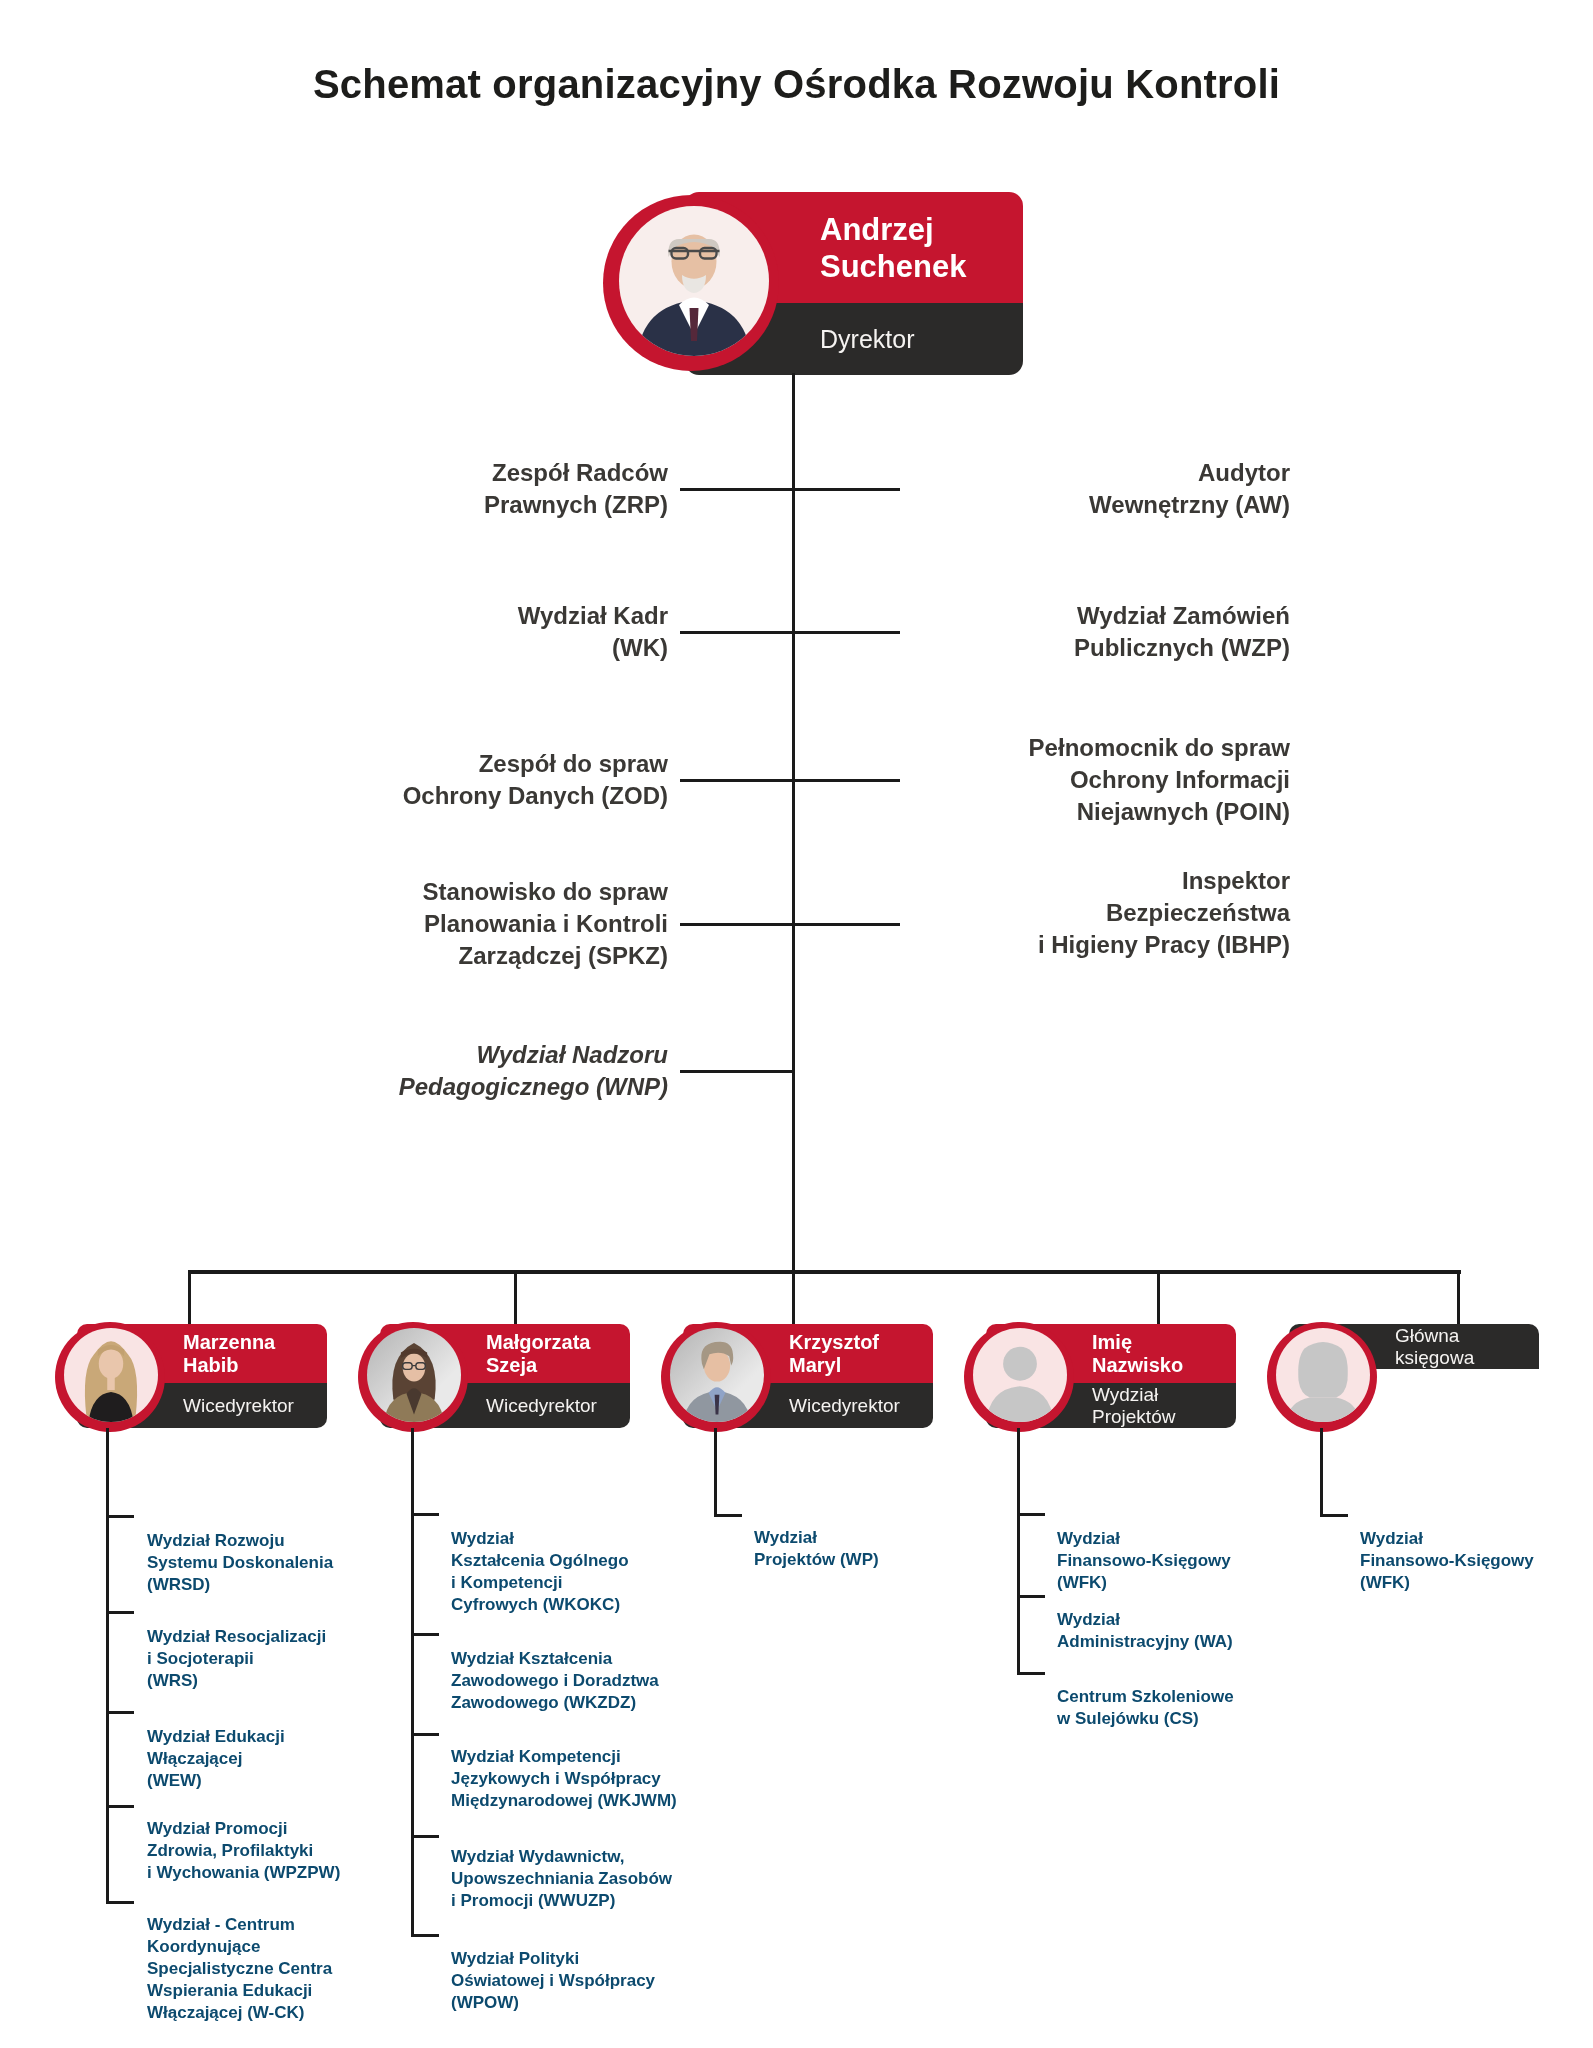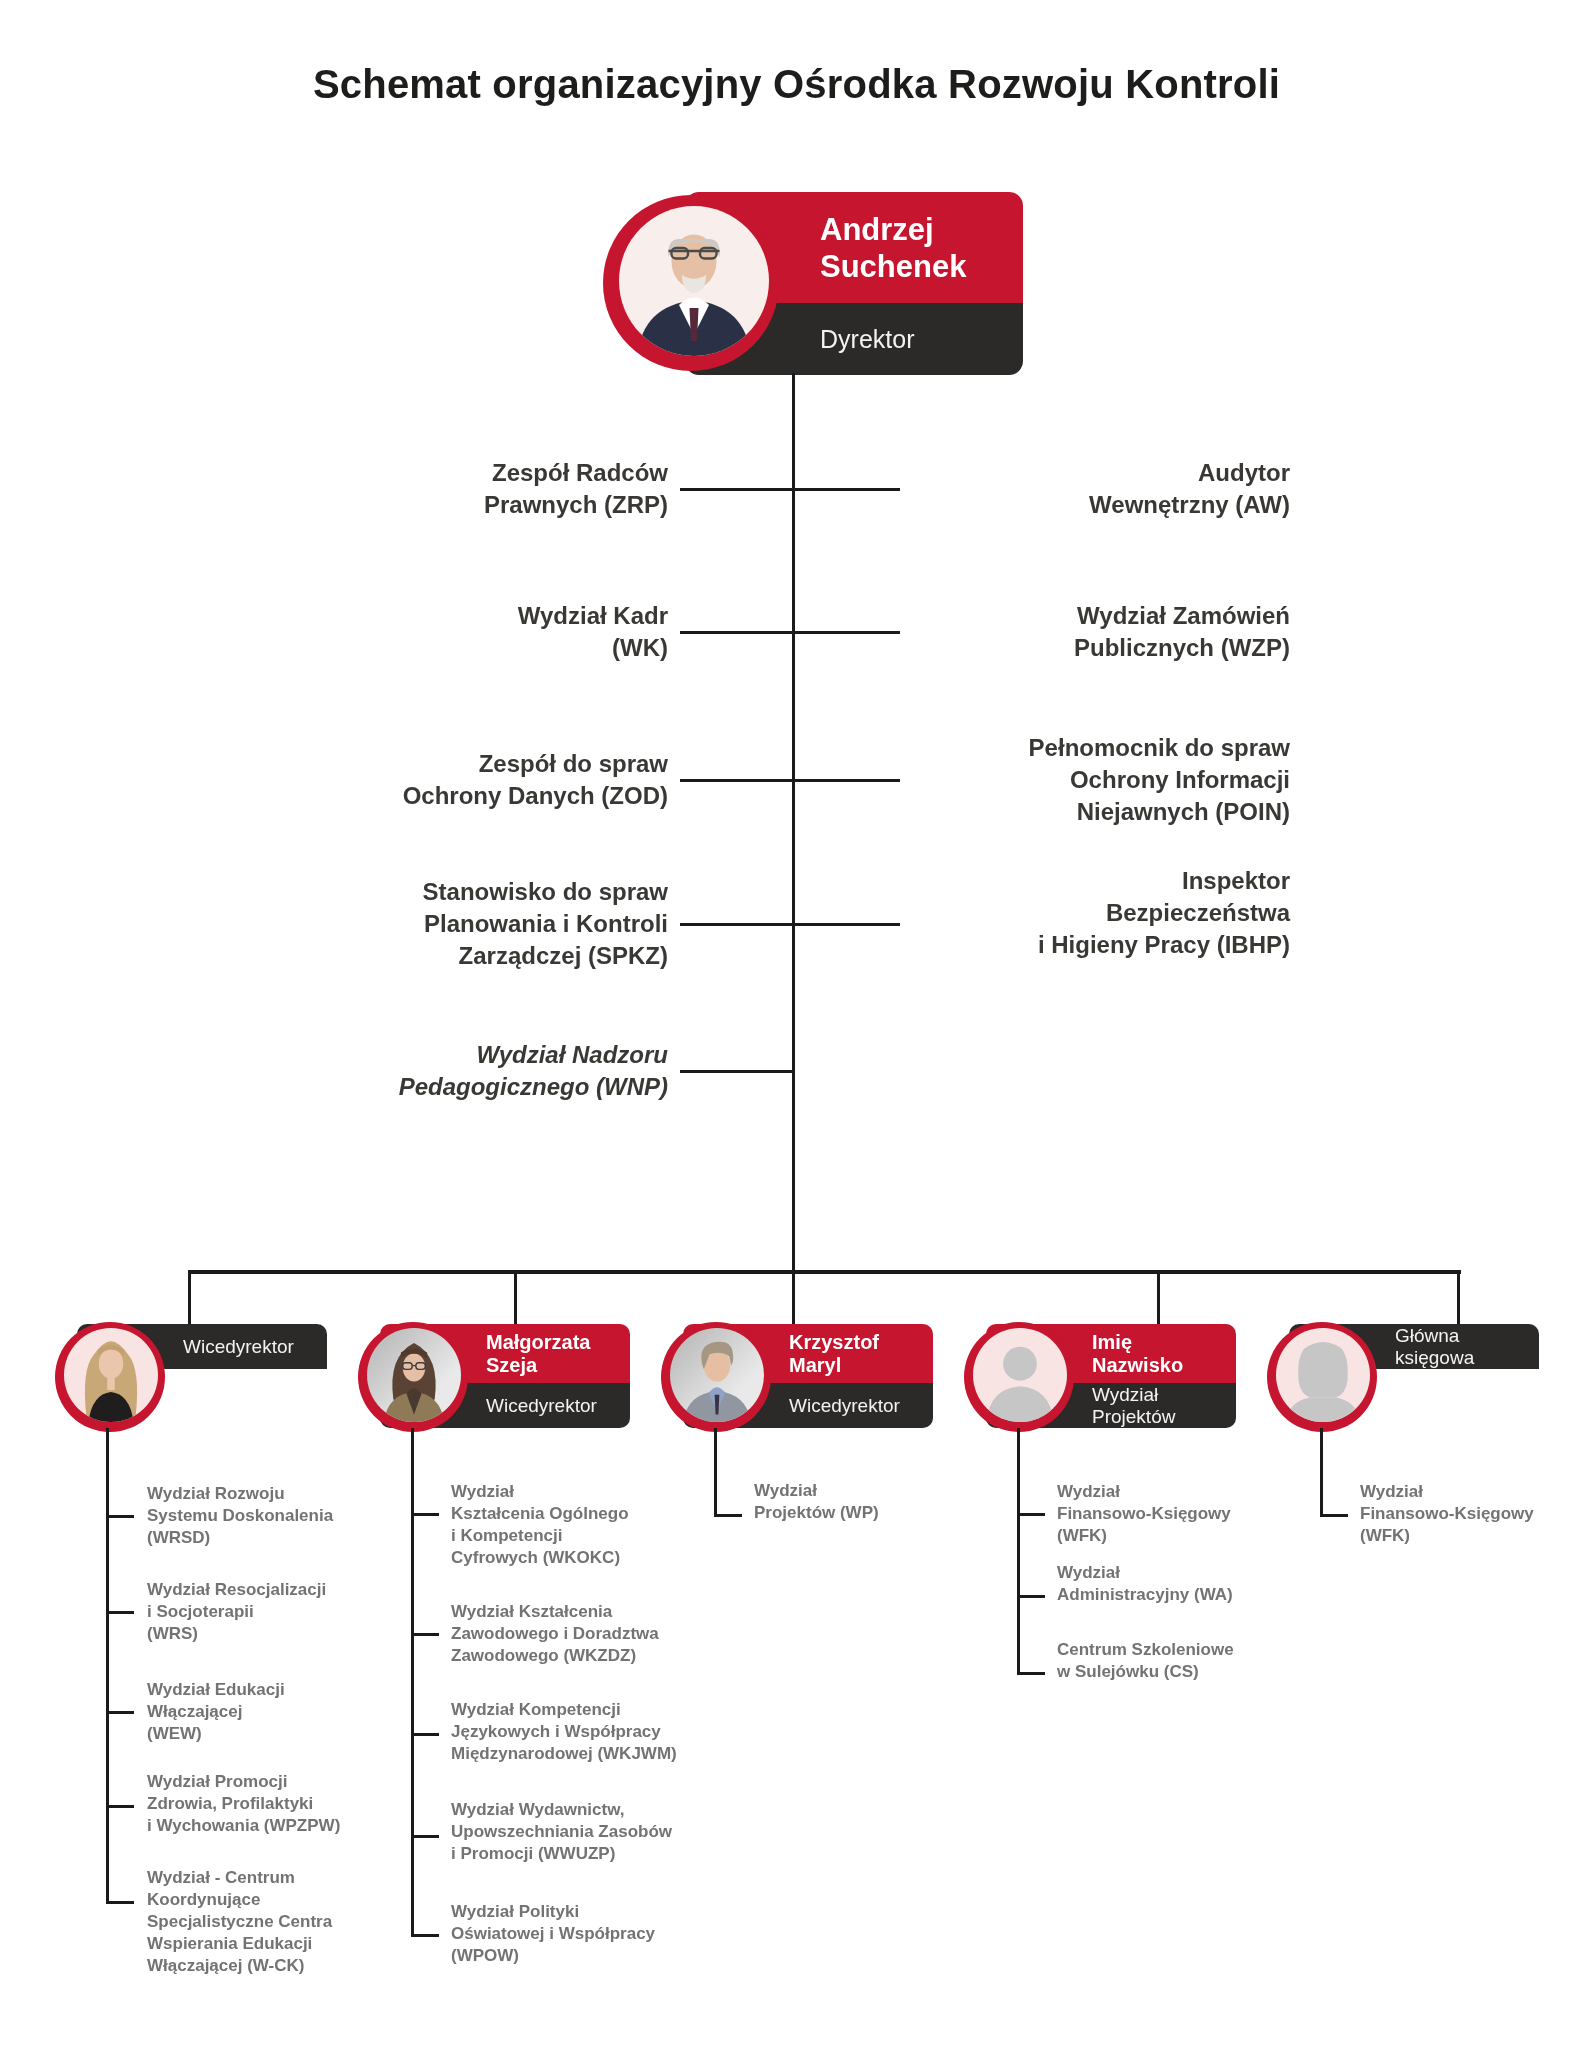--- a/index.html
+++ b/index.html
@@ -69,21 +69,21 @@
   
   .side-label {
     position:absolute; font-size:24px; font-weight:bold; line-height:32px; color:#3a3835;
   }
   .side-label.leftcol  { left:368px; width:300px; text-align:right; }
   .side-label.rightcol { left:930px; width:360px; text-align:right; }
 
   
   .dept {
     position:absolute; width:250px; font-size:17px; font-weight:bold;
-    line-height:22px; color:#737373;
+    line-height:22px; color:#0c4a6e;margin-top:47px;
   }
 </style>
 </head>
 <body>
 
 <div class="canvas">
 
   <div class="chart-title">Schemat organizacyjny Ośrodka Rozwoju Kontroli</div>
 
   <div class="dir-card">
@@ -142,20 +142,22 @@
 Publicznych (WZP)</div>
   <div class="side-label rightcol pre" style="top:732px;">Pełnomocnik do spraw
 Ochrony Informacji
 Niejawnych (POIN)</div>
   <div class="side-label rightcol pre" style="top:865px;">Inspektor
 Bezpieczeństwa
 i Higieny Pracy (IBHP)</div>
 
   <div class="pcard" style="left:55px;">
     <div class="body">
+      <div class="nm pre">Marzenna
+Habib</div>
       <div class="rl">Wicedyrektor</div>
     </div>
     <div class="ring">
       <div class="photo">
         <svg viewBox="0 0 100 100">
           <path d="M24 96 Q18 44 32 28 Q42 14 50 14 Q58 14 68 28 Q82 44 76 96 Z" fill="#c9a878"></path>
           <ellipse cx="50" cy="38" rx="13" ry="16" fill="#e9c6ac"></ellipse>
           <path d="M36 30 Q50 16 64 30 L64 23 Q50 13 36 23 Z" fill="#c2a070"></path>
           <path d="M26 100 Q30 70 50 68 Q70 70 74 100 Z" fill="#1f1d1e"></path>
           <rect x="46" y="52" width="8" height="14" fill="#e9c6ac"></rect>

